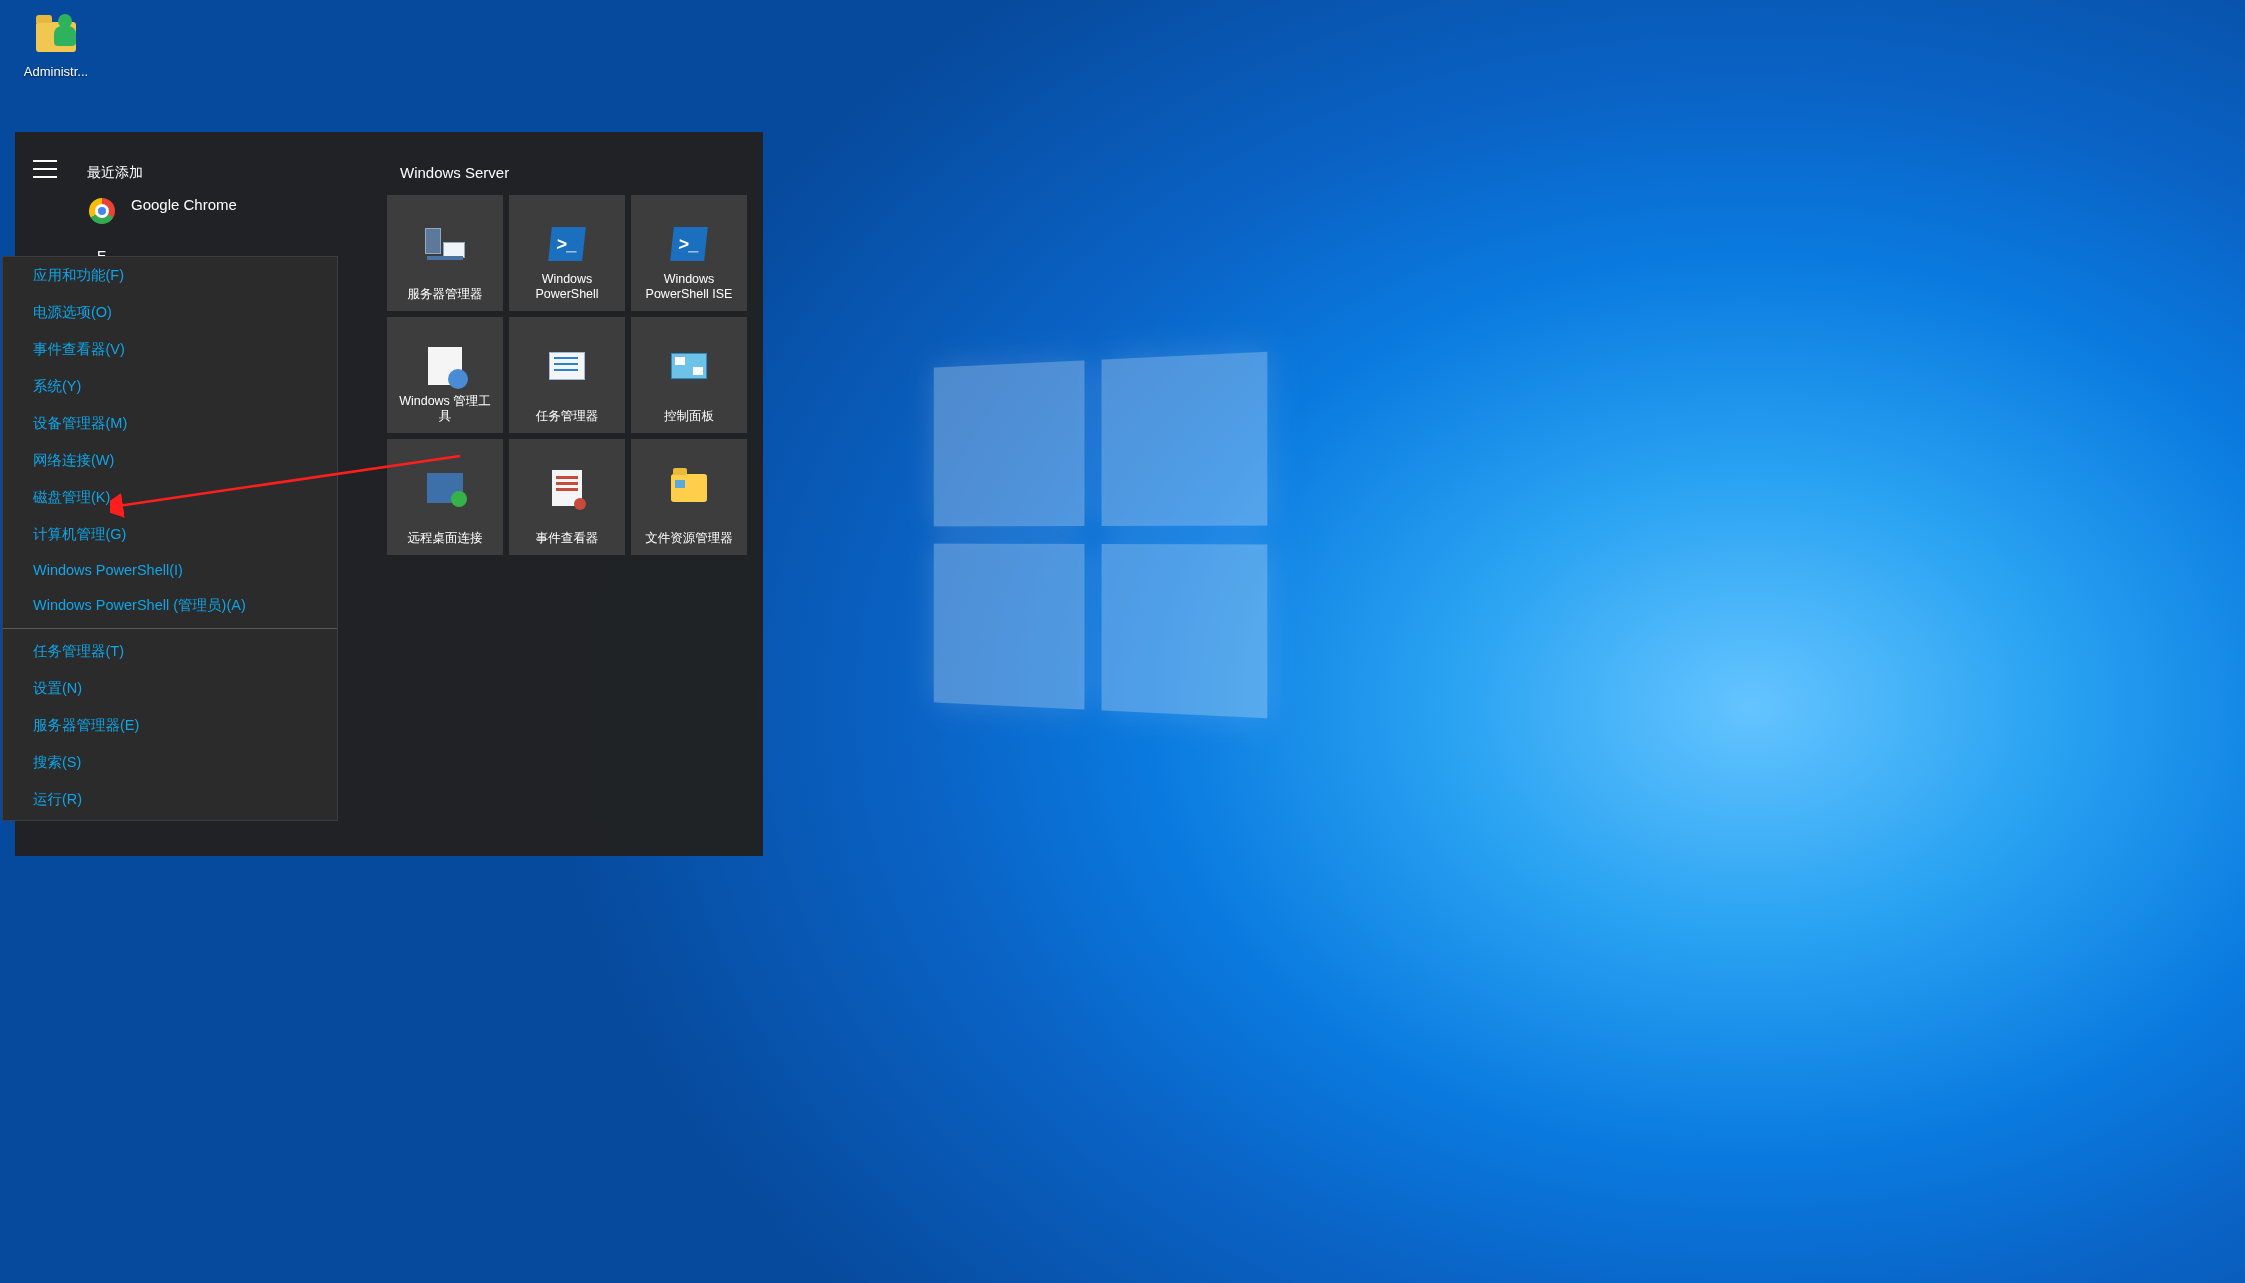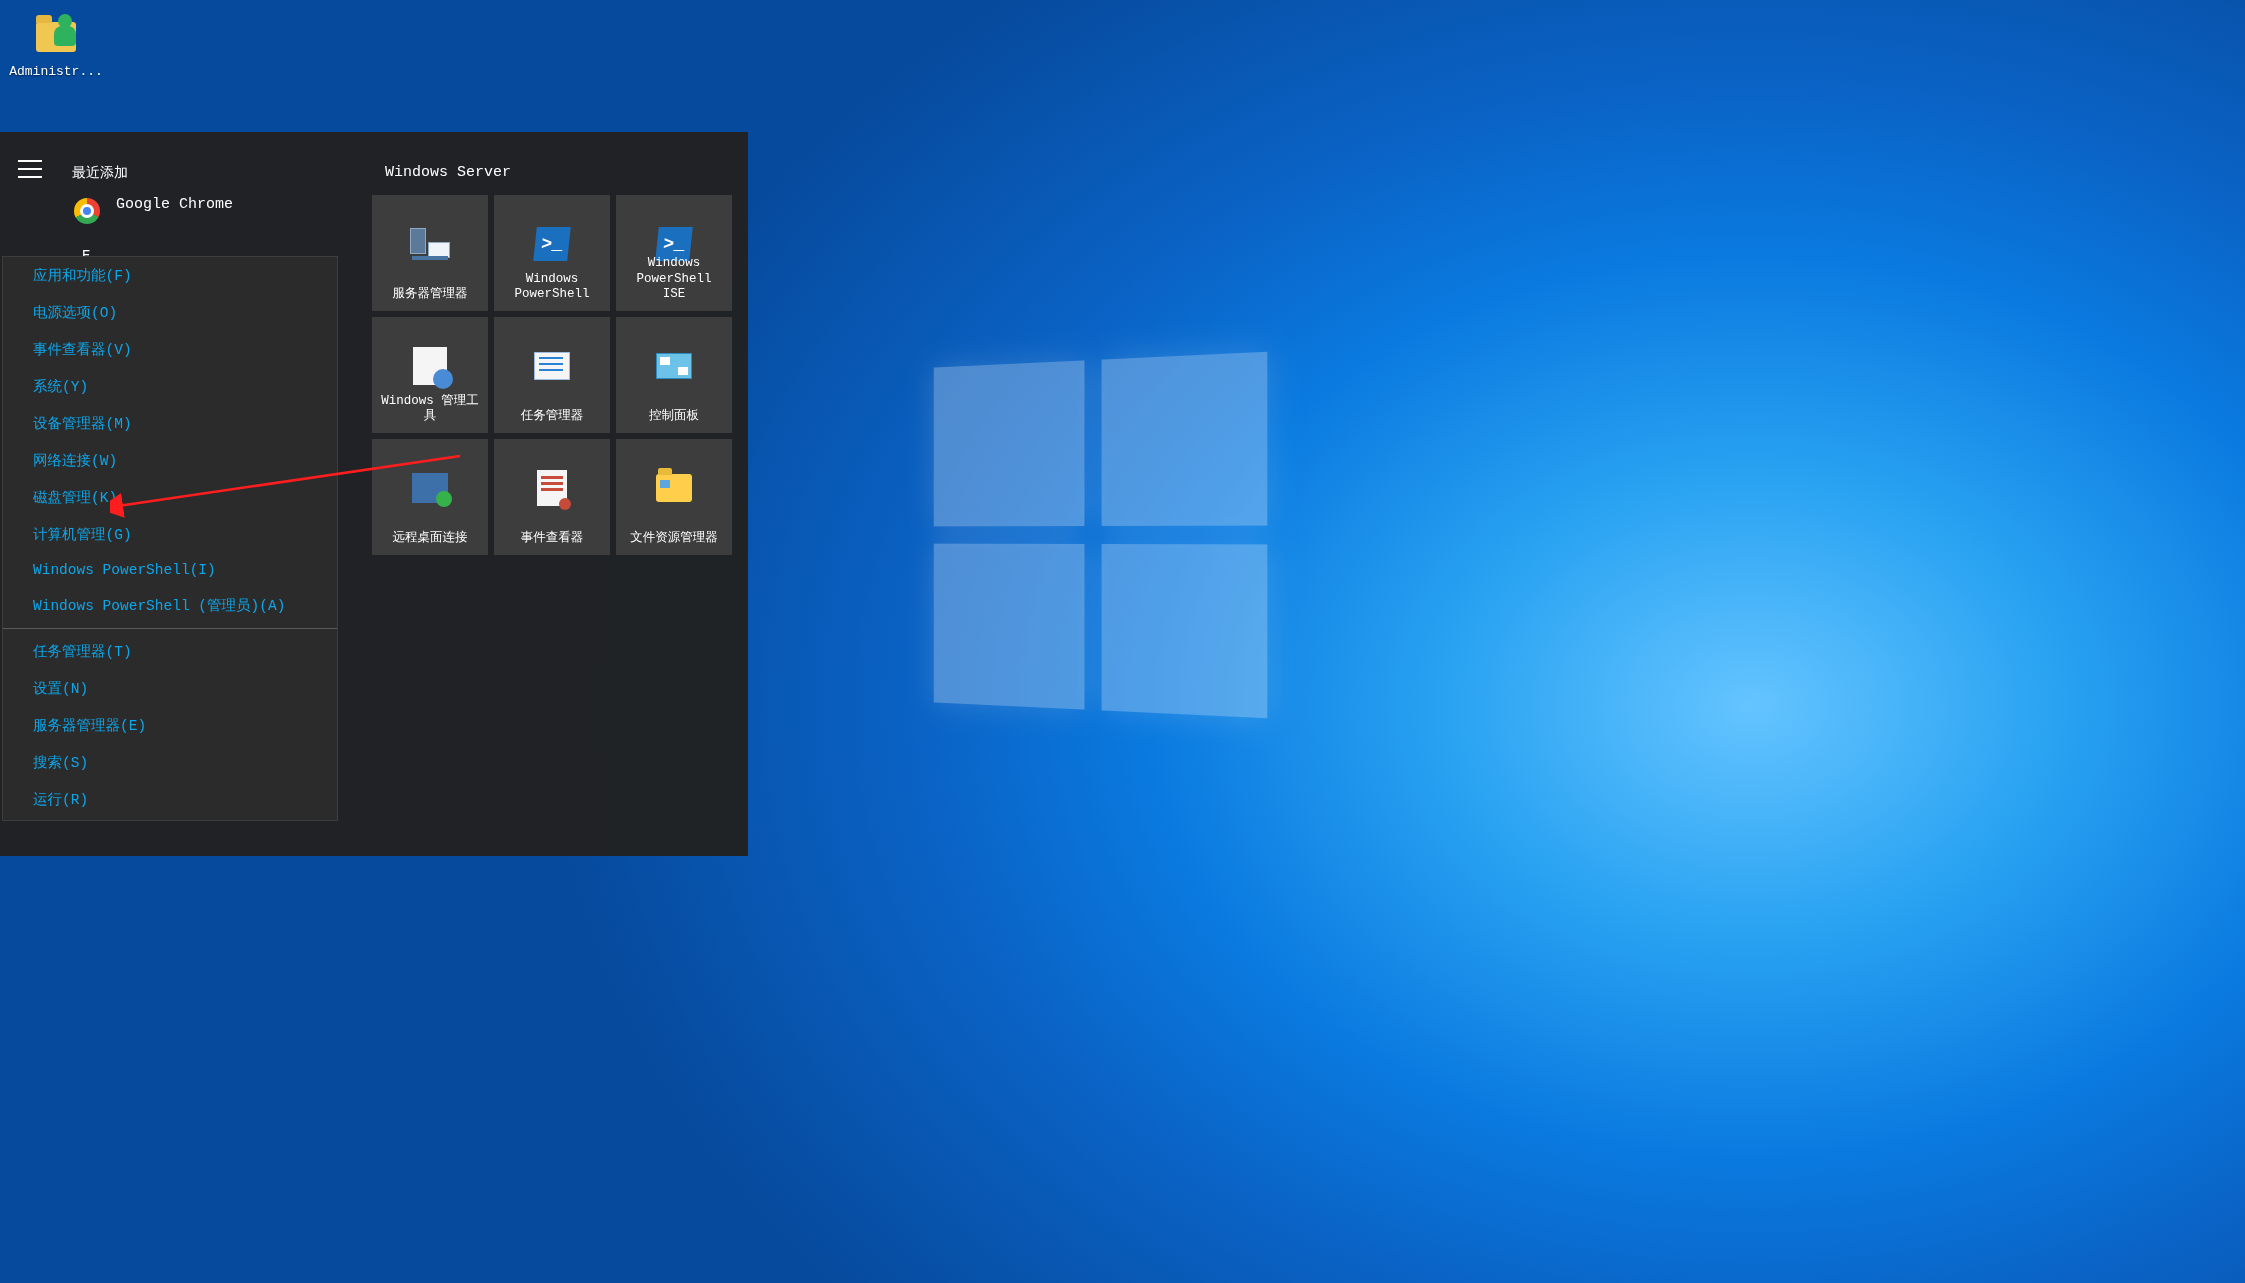--- a/index.html
+++ b/index.html
@@ -4,21 +4,20 @@
 <style>
   * { box-sizing: border-box; margin: 0; padding: 0; }
   html, body { width: 100%; height: 100%; font-family: "Segoe UI", "Microsoft YaHei", sans-serif; overflow: hidden; }
   body { position: relative; }
 
   
   .desktop {
     position: absolute; inset: 0;
     background:
       radial-gradient(1200px 900px at 78% 55%, #64c4ff 0%, #2aa3f2 25%, #0a7ae0 50%, #0a62c4 70%, #064a9d 100%);
-    font-family: Liberation Mono, monospace;
   }
 
   
   .win-logo {
     position: absolute;
     top: 360px; left: 918px;
     width: 350px; height: 350px;
     transform: perspective(1200px) rotateY(-18deg);
     display: grid;
     grid-template-columns: 1fr 1fr;
@@ -47,21 +46,21 @@
   }
   .desktop-icon .icon-graphic .folder { position:absolute; left:6px; top:14px; width:40px; height:30px; background:#f0c851; border-radius:3px; }
   .desktop-icon .icon-graphic .folder::before { content:""; position:absolute; top:-7px; left:0; width:16px; height:8px; background:#e6b83f; border-radius:3px 3px 0 0; }
   .desktop-icon .icon-graphic .person-head{ position:absolute; left:28px; top:6px; width:14px; height:14px; background:#2fb25e; border-radius:50%; }
   .desktop-icon .icon-graphic .person-body{ position:absolute; left:24px; top:18px; width:22px; height:20px; background:#2fb25e; border-radius:8px 8px 4px 4px; }
   .desktop-icon .label { text-shadow: 0 1px 2px rgba(0,0,0,0.6); white-space: nowrap; overflow: hidden; text-overflow: ellipsis; }
 
   
   .start-menu {
     position: absolute;
-    left: 0; top: 132px;
+    left: 15px; top: 132px;
     width: 748px;
     height: 724px;
     background: rgba(33,33,33,0.965);
     color: #fff;
     display: flex;
     overflow: hidden;
   }
   .start-left {
     width: 58px;
     display: flex; flex-direction: column;

